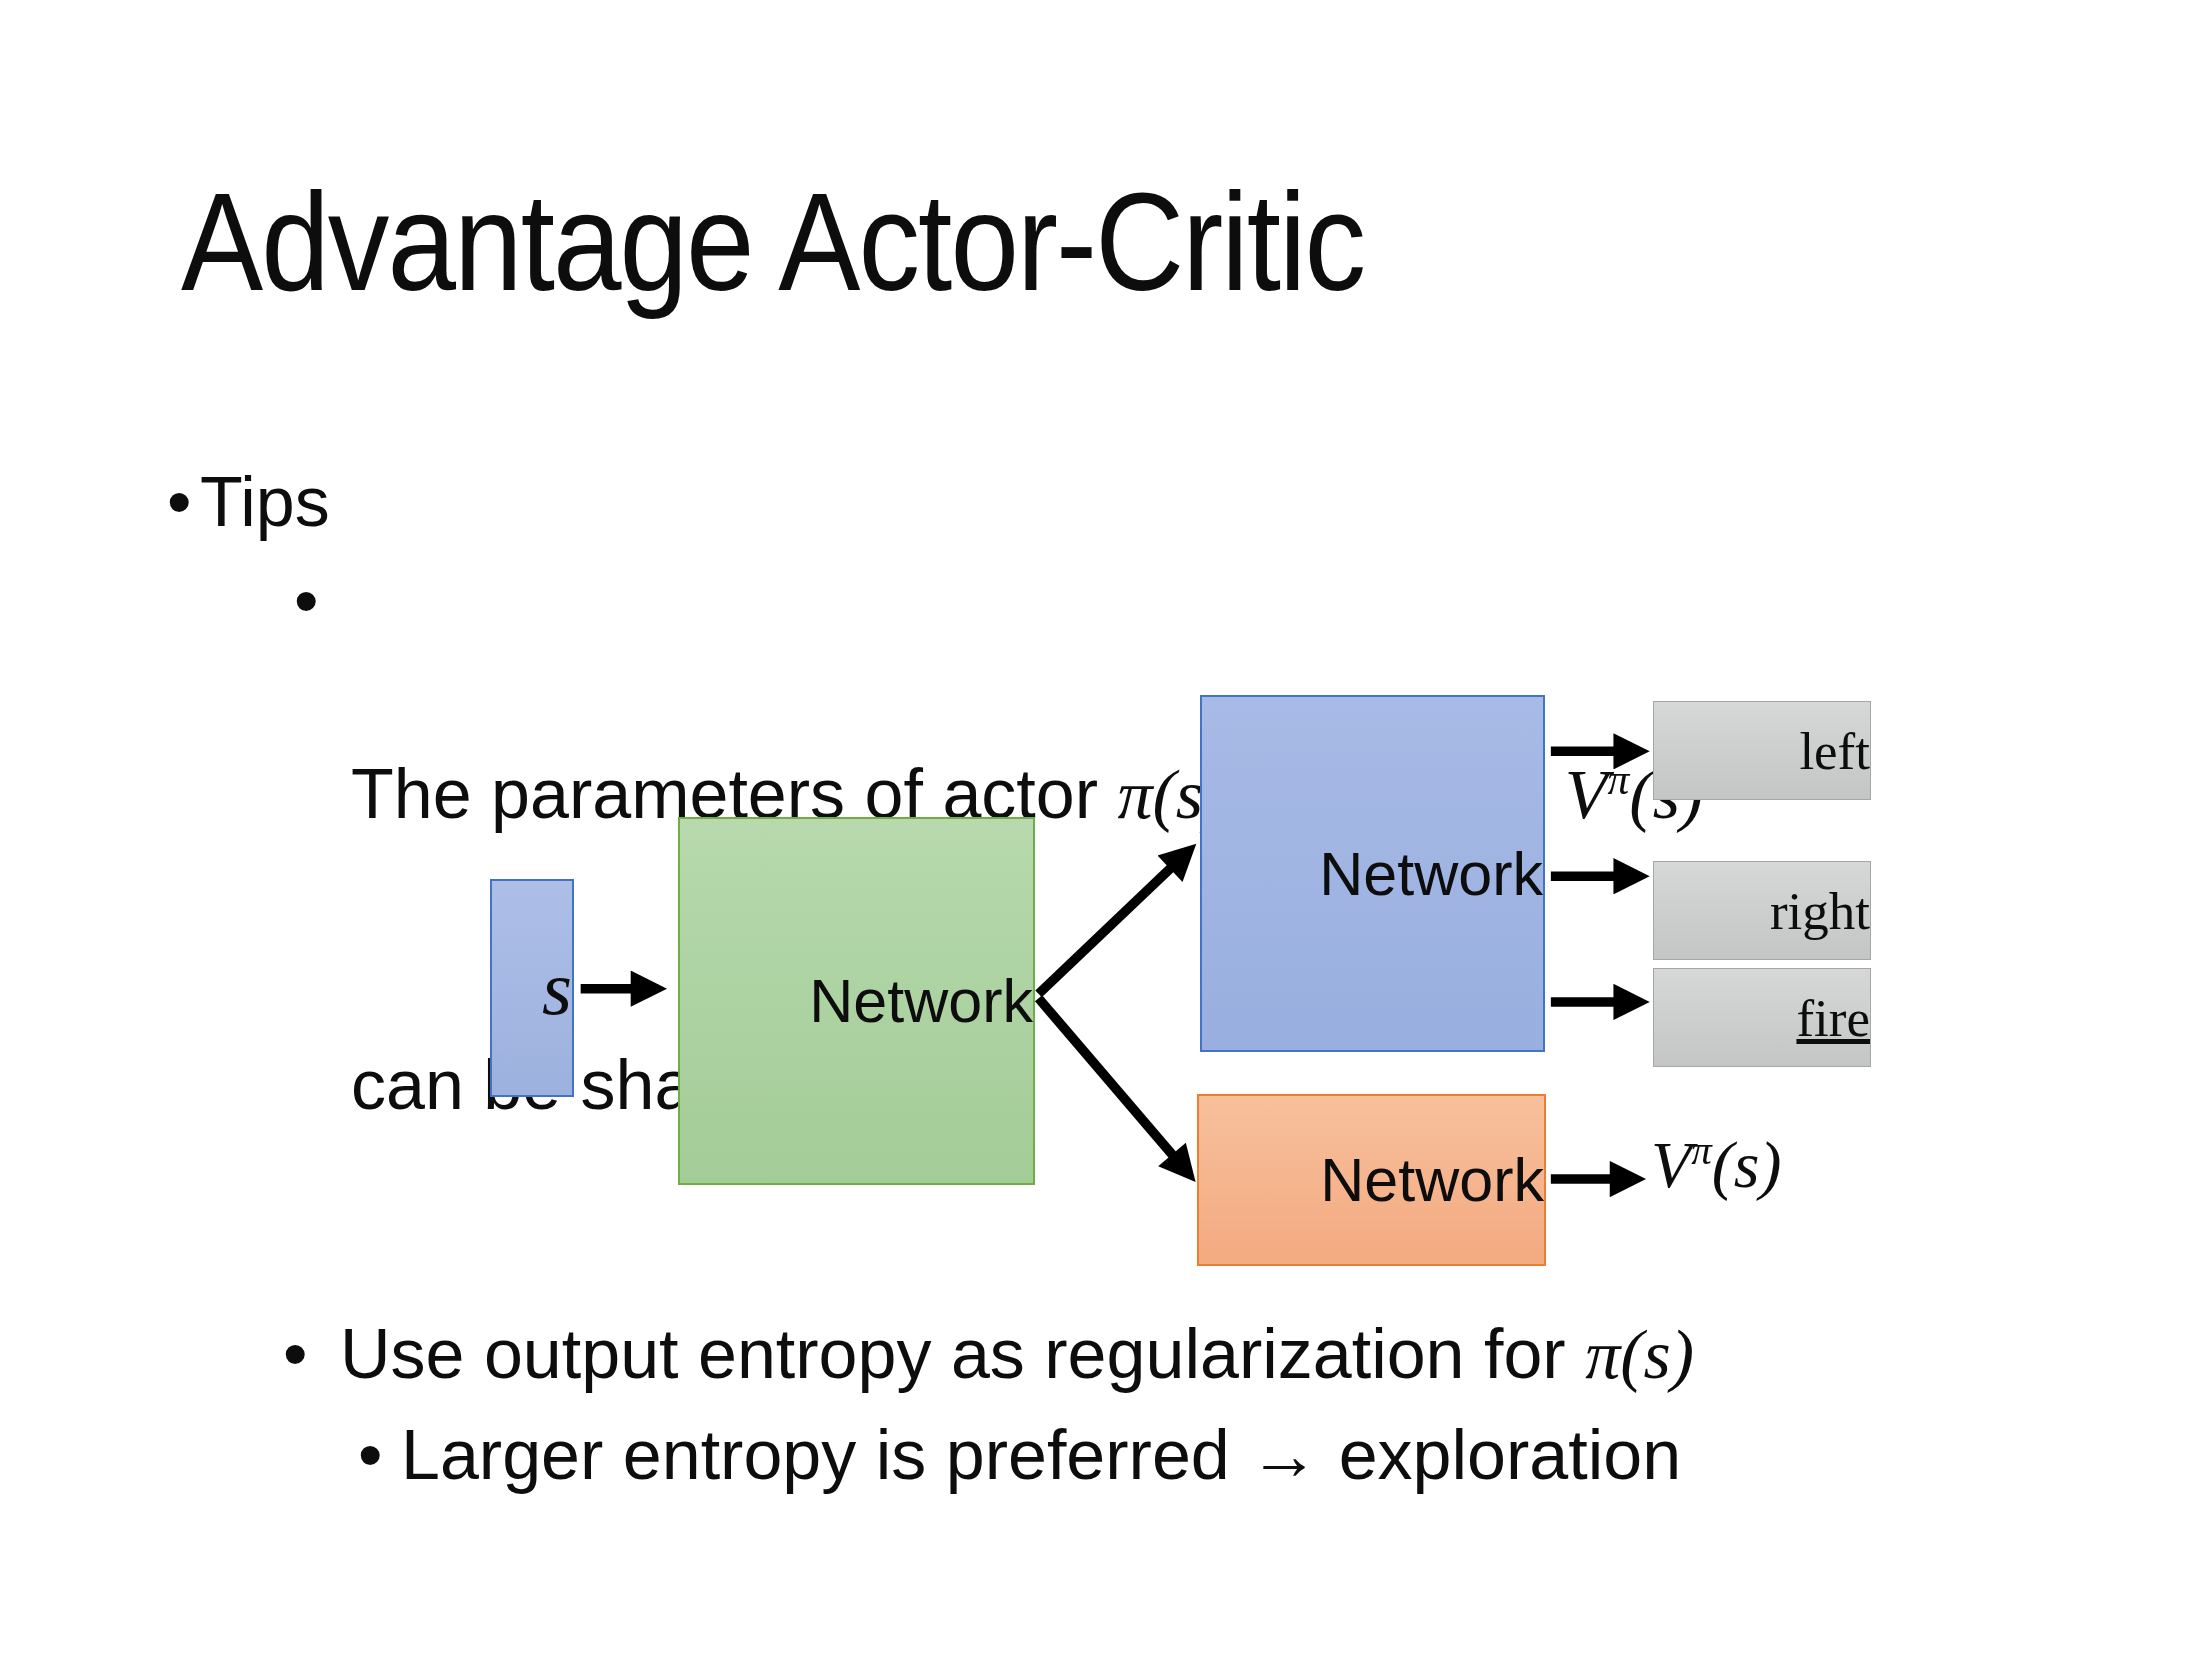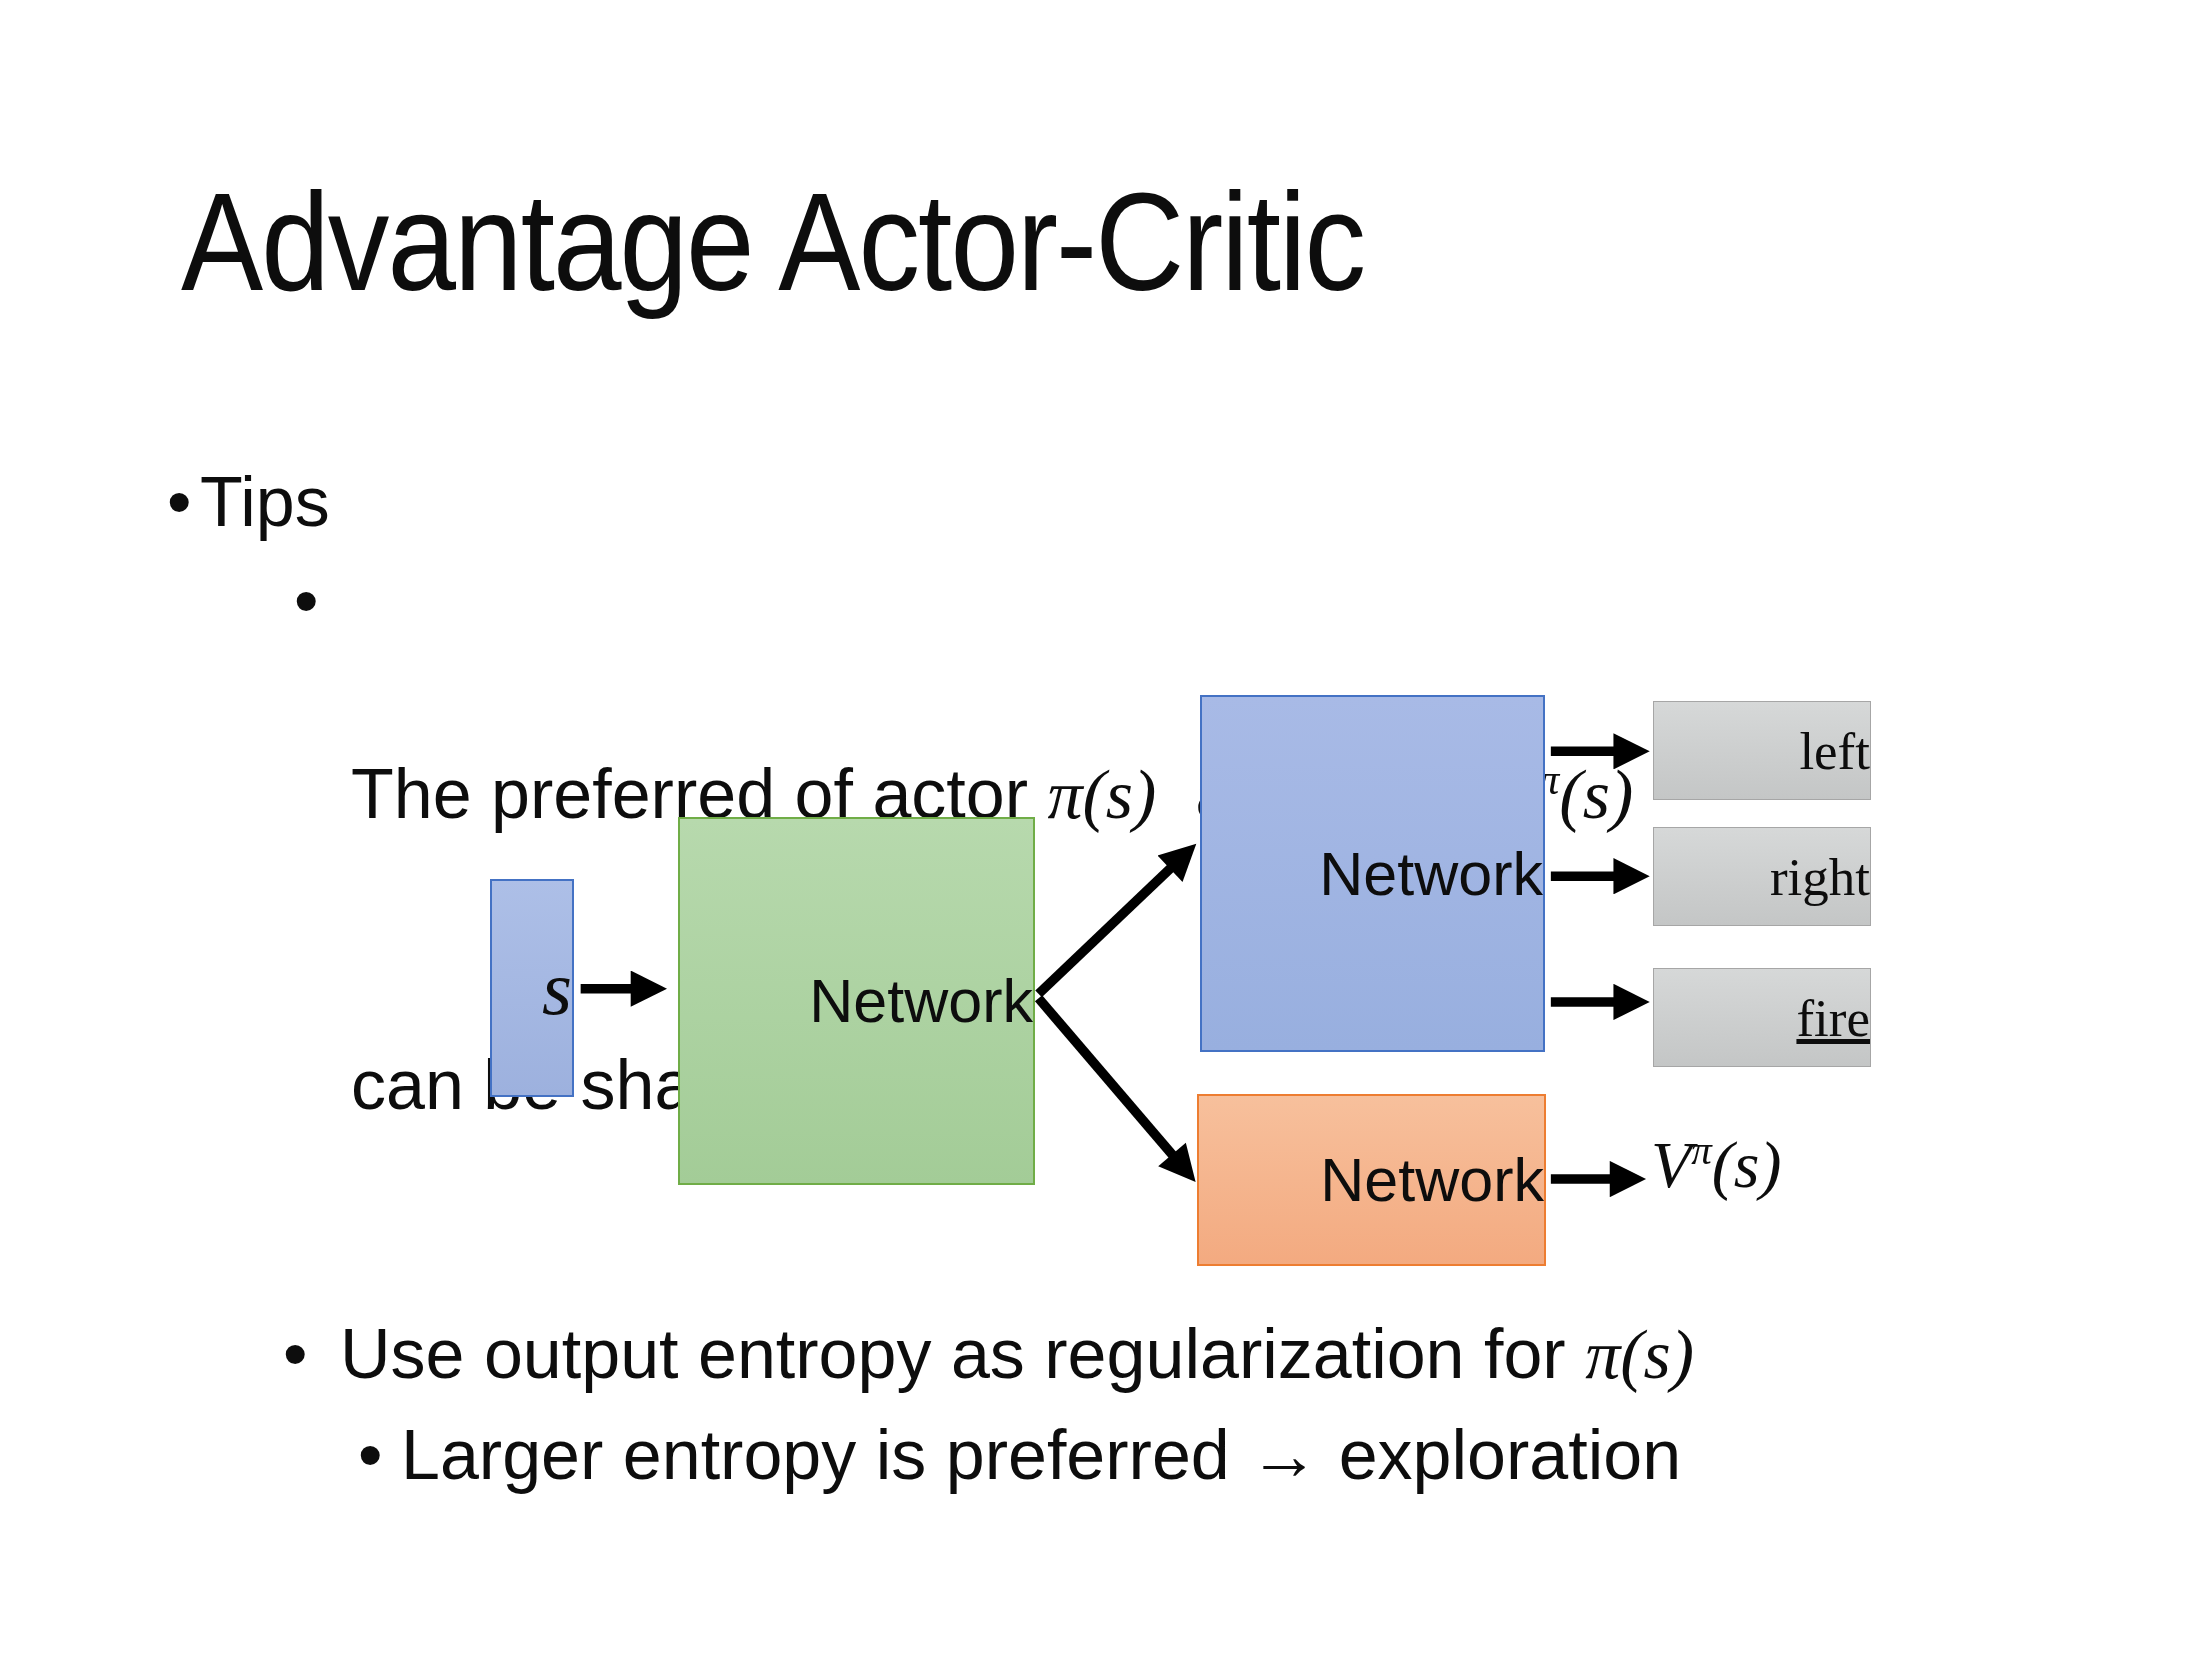--- a/index.html
+++ b/index.html
@@ -30,21 +30,21 @@
          background:linear-gradient(180deg,#adbfe7 0%,#9db1de 100%);border:2.2px solid #4472c4;}
   .shared{left:678px;top:817px;width:357px;height:368px;
           background:linear-gradient(180deg,#b7d9ad 0%,#a3cc97 100%);border:2.2px solid #70ad47;}
   .actor{left:1200px;top:695px;width:345px;height:357px;
          background:linear-gradient(180deg,#a8bae6 0%,#98afdf 100%);border:2.2px solid #4472c4;}
   .critic{left:1197px;top:1094px;width:349px;height:172px;
           background:linear-gradient(180deg,#f7c09c 0%,#f3aa80 100%);border:2.2px solid #ed7d31;}
   .action{left:1653px;width:218px;height:99px;
           background:linear-gradient(180deg,#d6d8d8 0%,#c4c6c6 100%);border:1.5px solid #a6a6a6;}
   .act-left{top:701px;}
-  .act-right{top:827px;}
+  .act-right{top:861px;}
   .act-fire{top:968px;text-decoration:underline;}
 
   .netlabel{font-size:61px;}
   .slabel{font-size:77px;}
   .actlabel{font-family:"Liberation Serif",serif;font-size:53px;}
 
   .vout{position:absolute;left:1651px;top:1126px;font-size:66px;white-space:nowrap;}
 
   .arrows{position:absolute;left:0;top:0;pointer-events:none;}
 </style>
@@ -56,21 +56,21 @@
   <h1 class="title">Advantage Actor-Critic</h1>
 
   <div class="b" style="left:167px;top:454px;width:662px;">
     <span class="dot w45">•</span>
     <span class="bc">Tips</span>
   </div>
 
   <div class="b" style="left:294px;top:553px;width:1838px;">
     <span class="dot w75">•</span>
     <div class="bc">
-      <div class="ln"><span>The preferred of actor </span><span class="math">π(s)</span><span>  and critic </span><span class="math">V</span><span class="msup">π</span><span class="math">(s)</span></div>
+      <div class="ln"><span>The parameters of actor </span><span class="math">π(s)</span><span>  and critic </span><span class="math">V</span><span class="msup">π</span><span class="math">(s)</span></div>
       <div class="ln">can be shared</div>
     </div>
   </div>
 
   <div class="box state">
     <span class="math slabel">s</span>
   </div>
 
   <div class="box shared">
     <span class="netlabel">Network</span>

